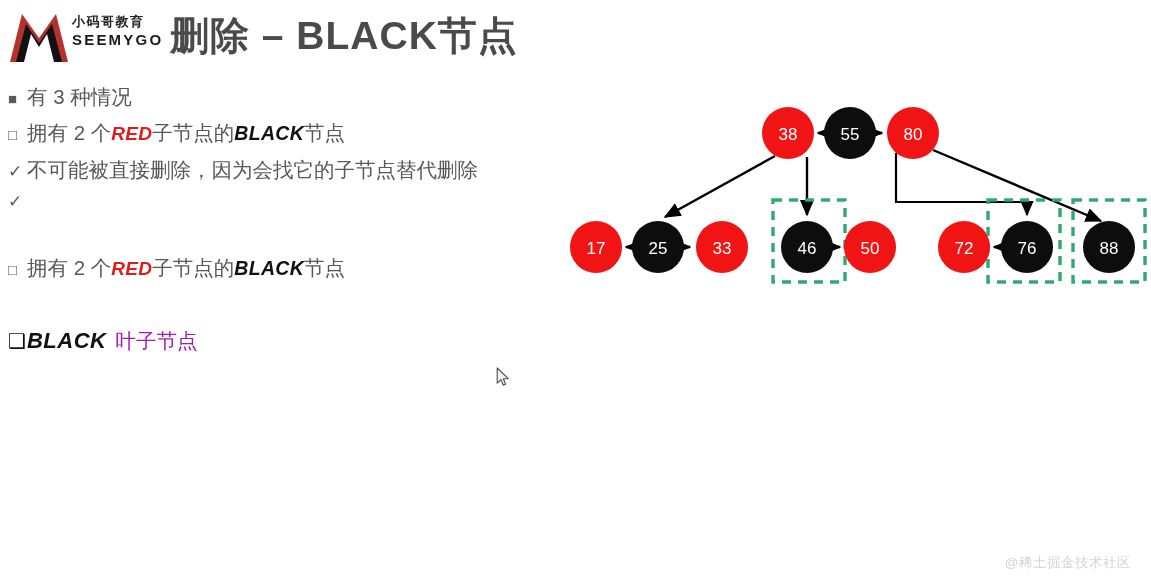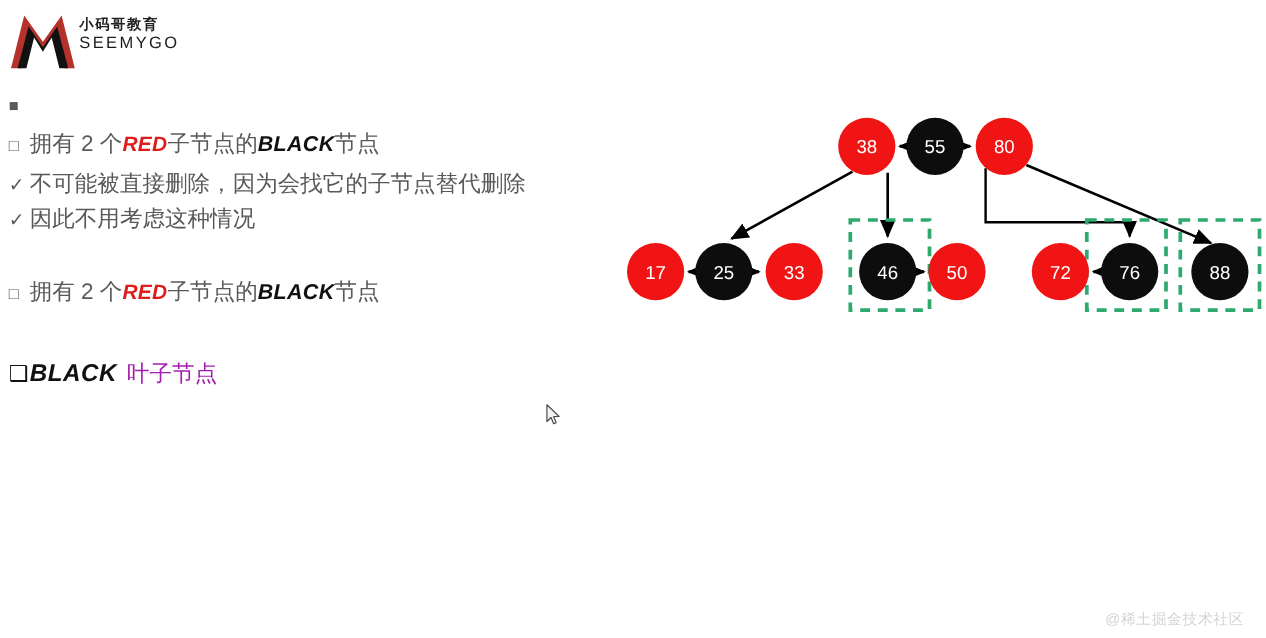--- a/index.html
+++ b/index.html
@@ -39,21 +39,21 @@
   #logo-cn {
     font-size: 13px;
     font-weight: 700;
     color: #222;
     letter-spacing: 1.5px;
     line-height: 16px;
     white-space: nowrap;
   }
   #logo-en {
     font-size: 15px;
-    font-weight: 400;
+    font-weight: 700;
     color: #1b1b1b;
     letter-spacing: 2.2px;
     line-height: 19px;
     white-space: nowrap;
   }
   #page-title {
     position: absolute;
     left: 170px; top: 9px;
     font-size: 39px;
     font-weight: 700;
@@ -173,45 +173,46 @@
     <svg id="logo-mark" viewBox="0 0 62 56">
       <path d="M2 54 L14 6 L31 30 L48 6 L60 54 L50 54 L42 20 L31 37 L20 20 L12 54 Z" fill="#b5312c"></path>
       <path d="M8 54 L18 16 L31 35 L44 16 L54 54 L46 54 L39 26 L31 39 L23 26 L16 54 Z" fill="#111111"></path>
     </svg>
     <div id="logo-text-block">
       <div id="logo-cn">小码哥教育</div>
       <div id="logo-en">SEEMYGO</div>
     </div>
   </div>
 
+  <div id="page-title">删除 – BLACK节点</div>
 </div>
 
 <div id="bullets">
 
   <div class="bullet-row row-l1">
     <span class="bullet-marker">■</span>
+    <span class="bullet-text">有 3 种情况</span>
   </div>
 
   <div class="bullet-row row-l2">
     <span class="bullet-marker">□</span>
     <span class="bullet-text">拥有 2 个 </span>
     <span class="kw-red">RED</span>
     <span class="bullet-text"> 子节点的 </span>
     <span class="kw-black">BLACK</span>
     <span class="bullet-text"> 节点</span>
   </div>
 
   <div class="bullet-row row-l3">
     <span class="bullet-marker check">✓</span>
     <span class="bullet-text">不可能被直接删除，因为会找它的子节点替代删除</span>
   </div>
 
   <div class="bullet-row row-l3">
     <span class="bullet-marker check">✓</span>
-    <span class="bullet-text">因此不用考虑这种情况</span>
   </div>
 
   <div class="spacer-a"></div>
 
   <div class="bullet-row">
     <span class="bullet-marker">□</span>
     <span class="bullet-text">拥有 2 个 </span>
     <span class="kw-red">RED</span>
     <span class="bullet-text"> 子节点的 </span>
     <span class="kw-black">BLACK</span>

